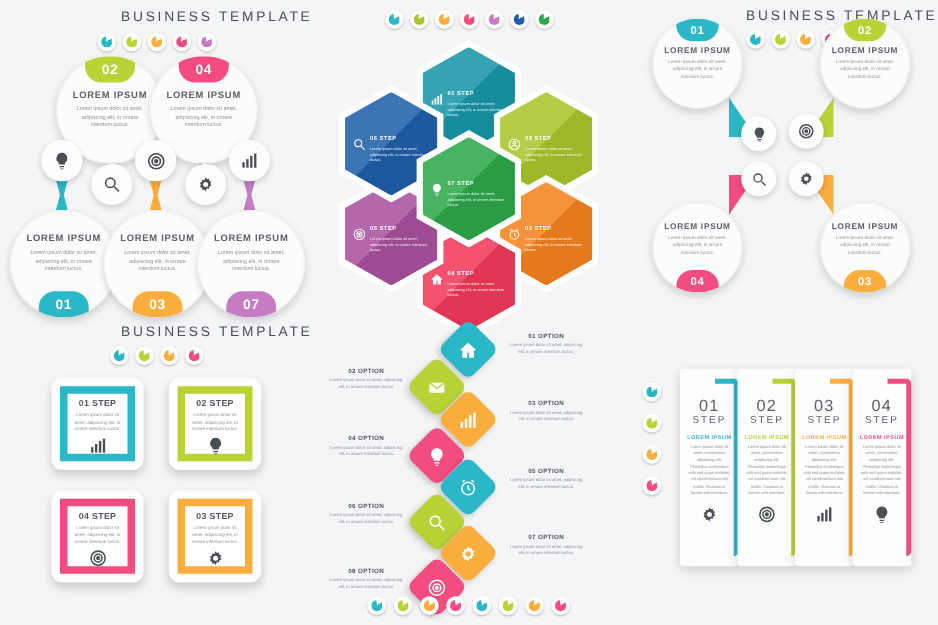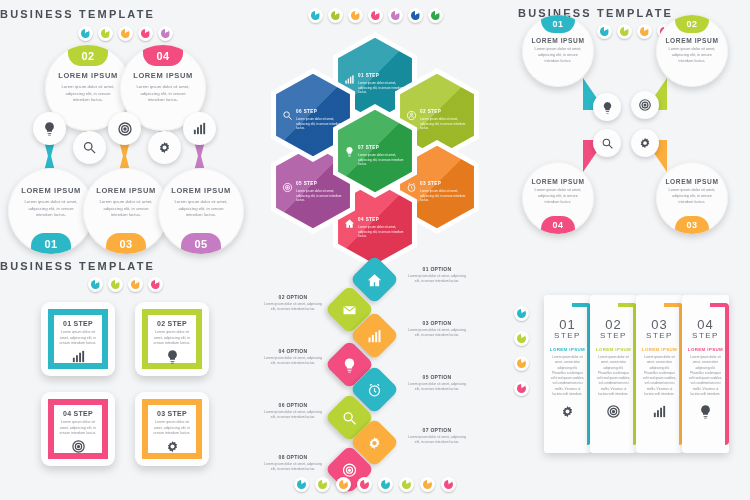--- a/index.html
+++ b/index.html
@@ -7,22 +7,22 @@
     width: 750px; height: 500px;
     background: #f4f5f7;
     font-family: "Liberation Sans", sans-serif;
     overflow: hidden;
     position: relative;
   }
   .panel { position: absolute; }
 
   
   .tpl-title {
-    font-size: 11px; font-weight: bold; letter-spacing: 2.2px;
-    color: #4a4f57; text-align: left; white-space: nowrap;
+    font-size: 11px; font-weight: normal; letter-spacing: 2.2px;
+    color: #4a4f57; text-align: right; white-space: nowrap;
   }
   .pie-row { display: flex; gap: 5px; justify-content: center; }
   .pie {
     width: 15px; height: 15px; border-radius: 50%;
     background: #fff; box-shadow: 0 1px 2px rgba(0,0,0,.22);
     position: relative;
   }
   .pie::before {
     content: ""; position: absolute; left: 3px; top: 3px;
     width: 9px; height: 9px; border-radius: 50%;
@@ -206,21 +206,21 @@
     <div class="big-circle" style="--c:#FBAE3D">
       <div class="ipsum-head" style="margin-top:18px">LOREM IPSUM</div>
       <div class="lorem" style="margin-top:4px">Lorem ipsum dolor sit amet, adipiscing elit, in ornare interdum luctus.</div>
       <div class="cap bot">03</div>
     </div>
   </div>
   <div class="circ-node" style="left:158px;top:168px">
     <div class="big-circle" style="--c:#C57CC2">
       <div class="ipsum-head" style="margin-top:18px">LOREM IPSUM</div>
       <div class="lorem" style="margin-top:4px">Lorem ipsum dolor sit amet, adipiscing elit, in ornare interdum luctus.</div>
-      <div class="cap bot">05</div>
+      <div class="cap bot">07</div>
     </div>
   </div>
 
   <div class="icon-circle" style="left:33px;top:112px">
     <svg width="15" height="15" viewBox="0 0 24 24" fill="#4a4f57">
         <path d="M12 2a7 7 0 0 0-4 12.7V17h8v-2.3A7 7 0 0 0 12 2zm-3 17h6v1.5H9zm1 3h4v1h-4z"></path>
       </svg>
   </div>
   <div class="icon-circle" style="left:73px;top:131px">
     <svg width="15" height="15" viewBox="0 0 24 24" fill="none" stroke="#4a4f57" stroke-width="2">

